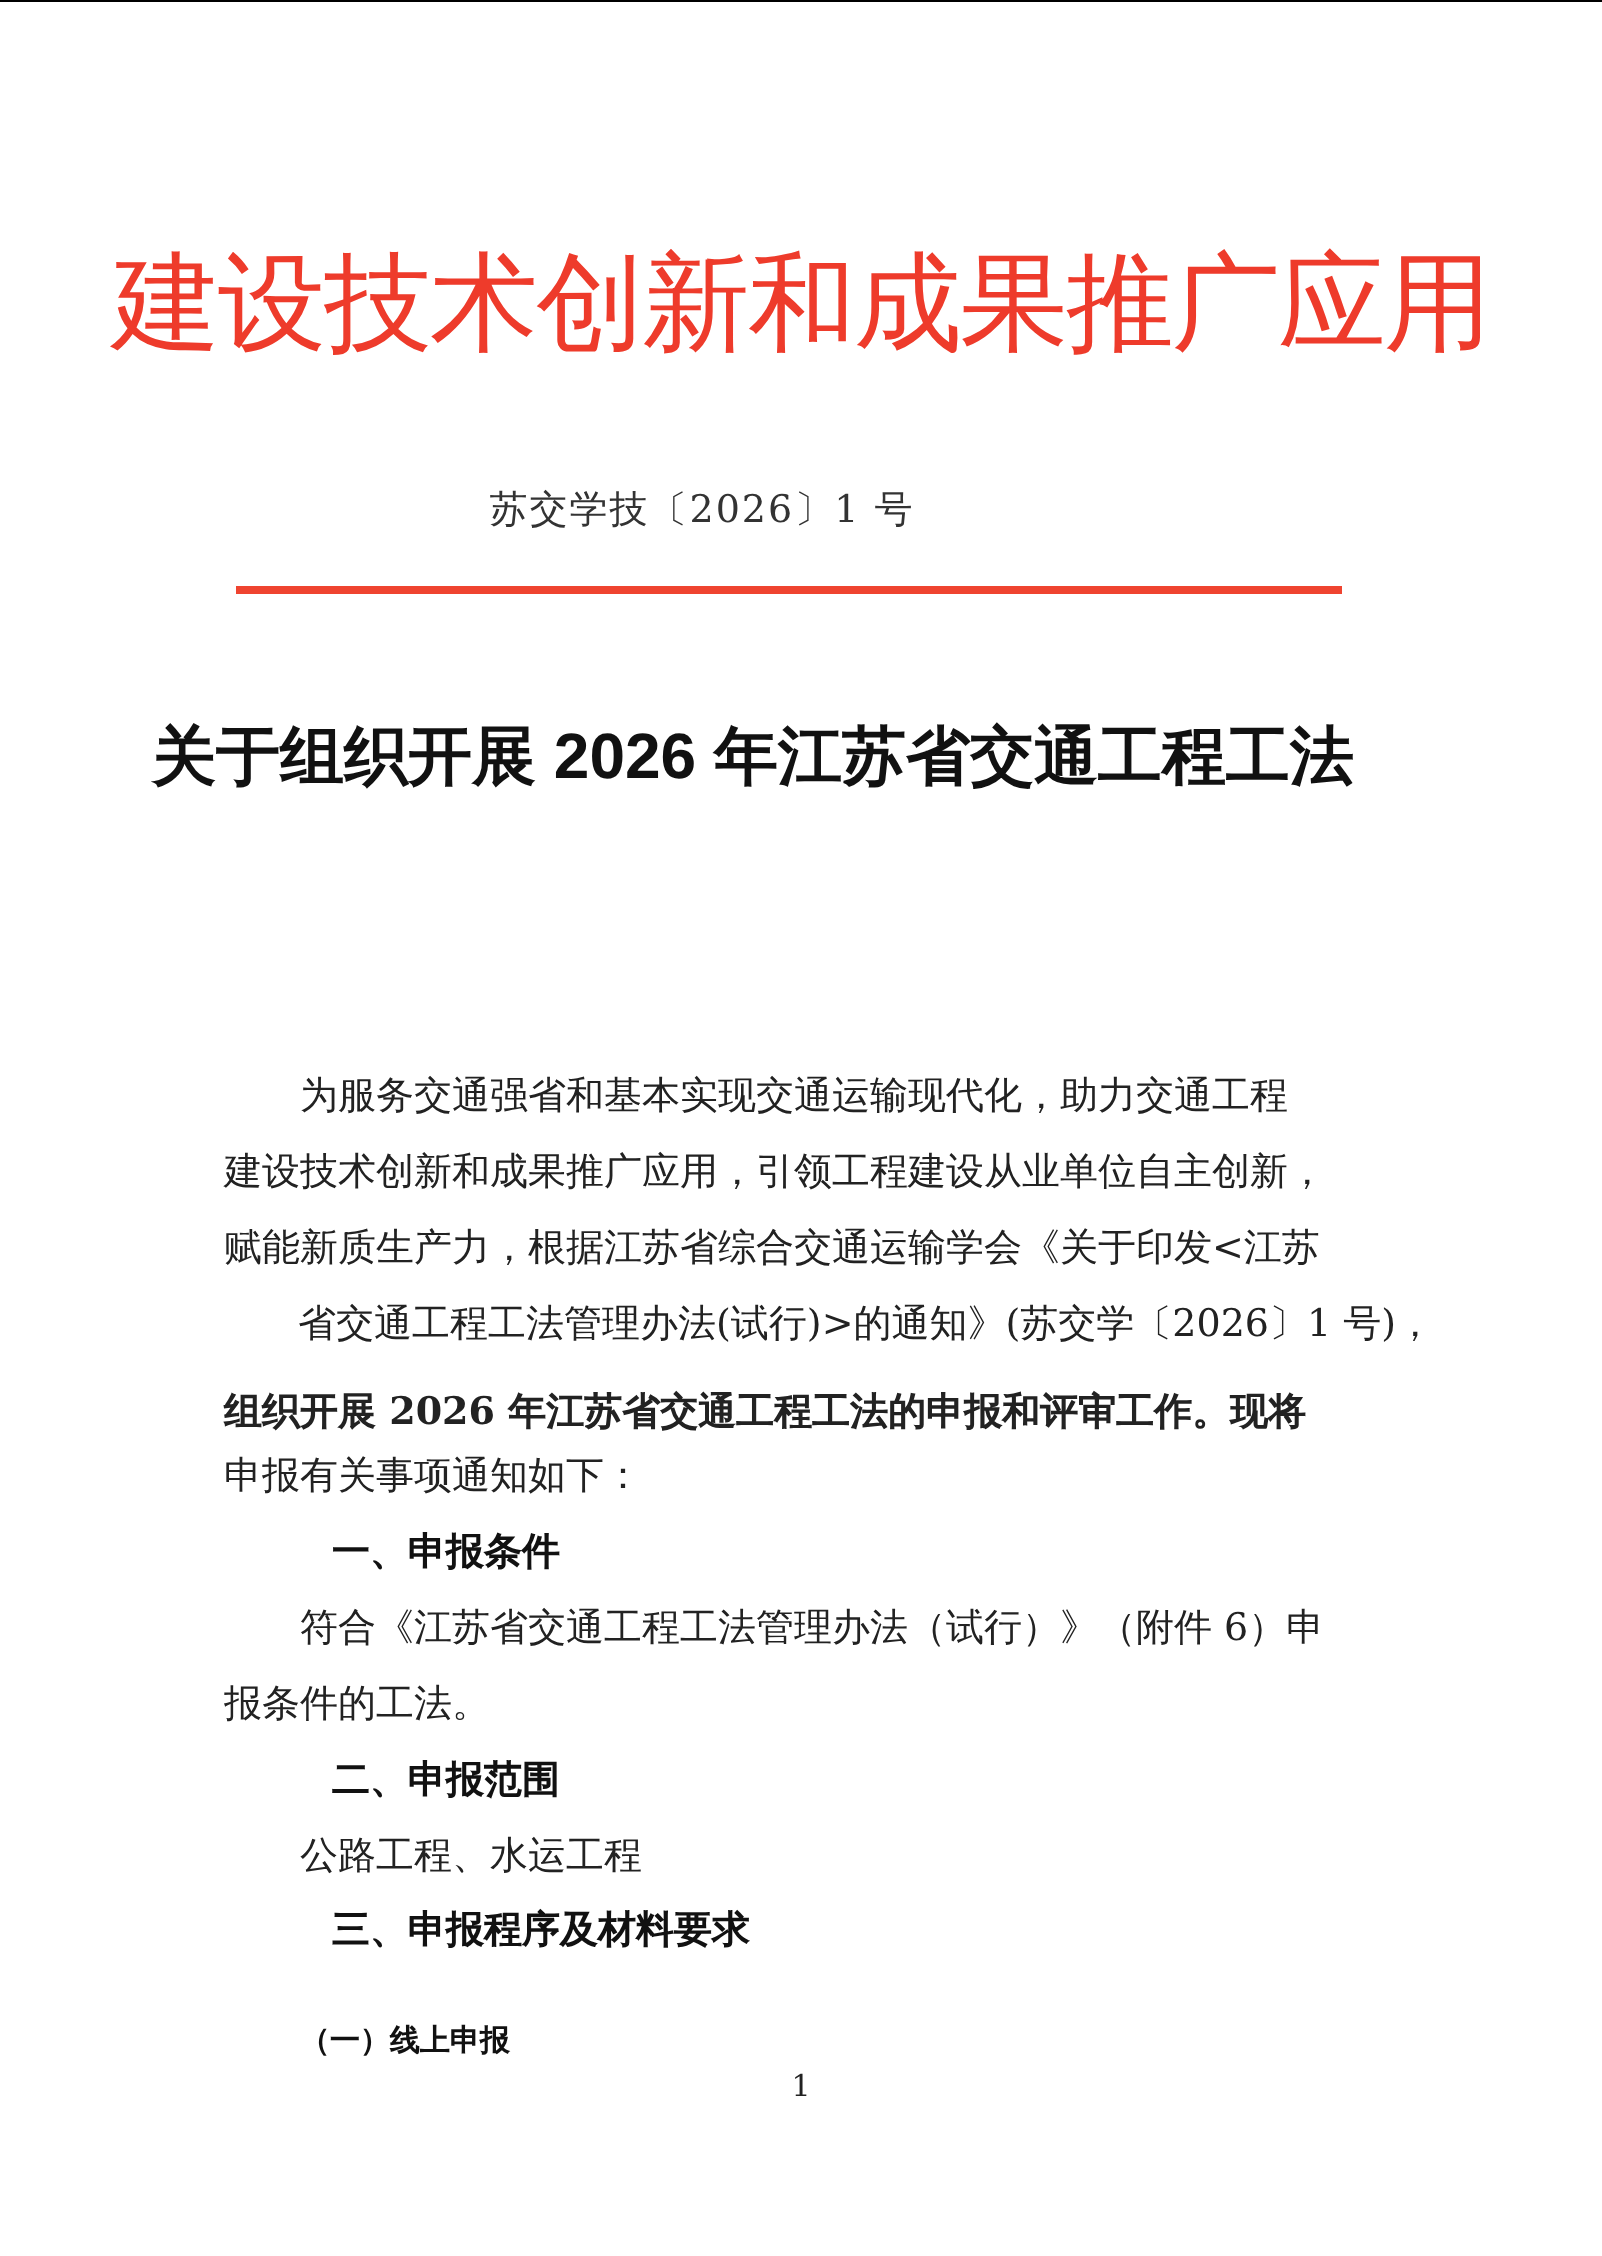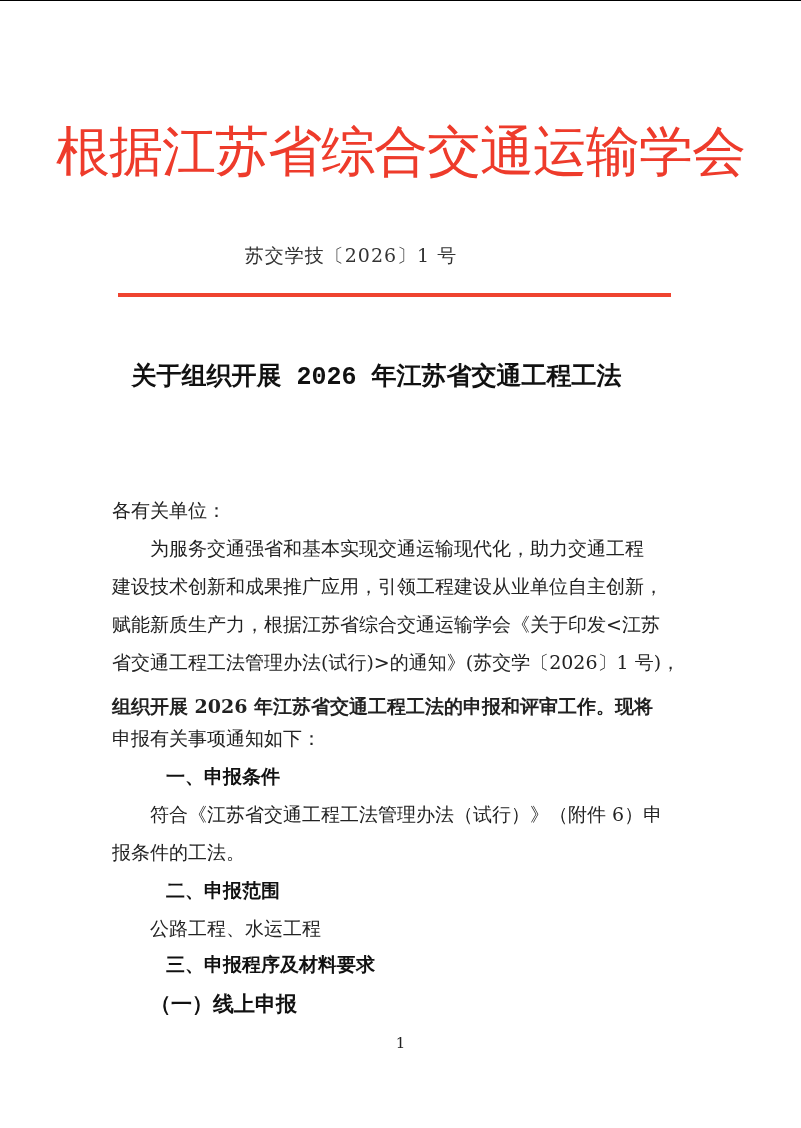--- a/index.html
+++ b/index.html
@@ -57,23 +57,23 @@
       top: 293px;
       width: 553px;
       height: 4px;
       background: #ef4430;
     }
     .doc-title {
       position: absolute;
       left: 0;
       width: 753px;
       text-align: center;
-      font-family: Liberation Mono, monospace;
+      font-family: Liberation Sans, sans-serif;
       font-weight: bold;
-      font-size: 25px;
+      font-size: 32px;
       line-height: 40px;
       color: #111111;
       white-space: nowrap;
     }
     .doc-title.line1 { top: 358px; }
     .doc-title.line2 { top: 412px; }
     .body-text {
       position: absolute;
       left: 112px;
       width: 580px;
@@ -92,57 +92,57 @@
       line-height: 38px;
       color: #111111;
       white-space: nowrap;
       margin-left: 16px;
     }
     .subheading {
       position: absolute;
       left: 150px;
       font-family: "DejaVu Sans", "Liberation Sans", sans-serif;
       font-weight: bold;
-      font-size: 21px;
+      font-size: 15px;
       line-height: 38px;
       color: #111111;
       white-space: nowrap;
+      margin-top: 16px;
     }
     .page-number {
       position: absolute;
       left: 0;
       top: 1034px;
       width: 801px;
       text-align: center;
       font-family: "DejaVu Serif", "Liberation Serif", serif;
       font-size: 15px;
       color: #222222;
     }
   </style>
 </head>
 <body>
 
 <div class="top-border"></div>
 
 <div class="page">
 
-  <div class="org-header">根据江苏省综合交通运输学会</div>
+  <div class="org-header">建设技术创新和成果推广应用</div>
 
   <div class="doc-number">苏交学技〔2026〕1 号</div>
 
   <div class="red-rule"></div>
 
   <div class="doc-title line1">关于组织开展 2026 年江苏省交通工程工法</div>
 
-  <div class="body-text" style="top:491px;">各有关单位：</div>
 
   <div class="body-text" style="top:529px;">　　为服务交通强省和基本实现交通运输现代化，助力交通工程</div>
   <div class="body-text" style="top:605px;">赋能新质生产力，根据江苏省综合交通运输学会《关于印发&lt;江苏</div>
   <div class="body-text" style="top:567px;">建设技术创新和成果推广应用，引领工程建设从业单位自主创新，</div>
-  <div class="body-text" style="top:643px;">省交通工程工法管理办法(试行)&gt;的通知》(苏交学〔2026〕1 号)，</div>
+  <div class="body-text" style="top:643px;margin-left:37px;">省交通工程工法管理办法(试行)&gt;的通知》(苏交学〔2026〕1 号)，</div>
   <div class="body-text" style="top:687px;font-weight:bold;">组织开展 2026 年江苏省交通工程工法的申报和评审工作。现将</div>
   <div class="body-text" style="top:719px;">申报有关事项通知如下：</div>
 
   <div class="heading" style="top:757px;">一、申报条件</div>
   <div class="body-text" style="top:795px;">　　符合《江苏省交通工程工法管理办法（试行）》（附件 6）申</div>
   <div class="body-text" style="top:833px;">报条件的工法。</div>
 
   <div class="heading" style="top:871px;">二、申报范围</div>
   <div class="body-text" style="top:909px;">　　公路工程、水运工程</div>
 

